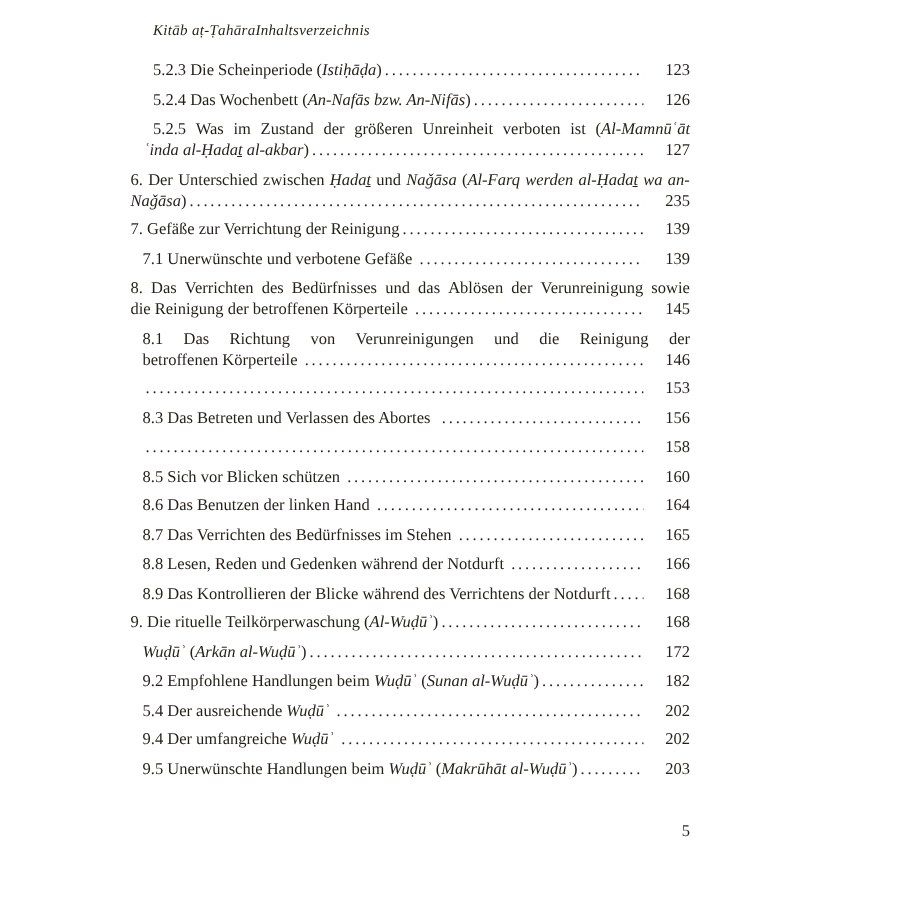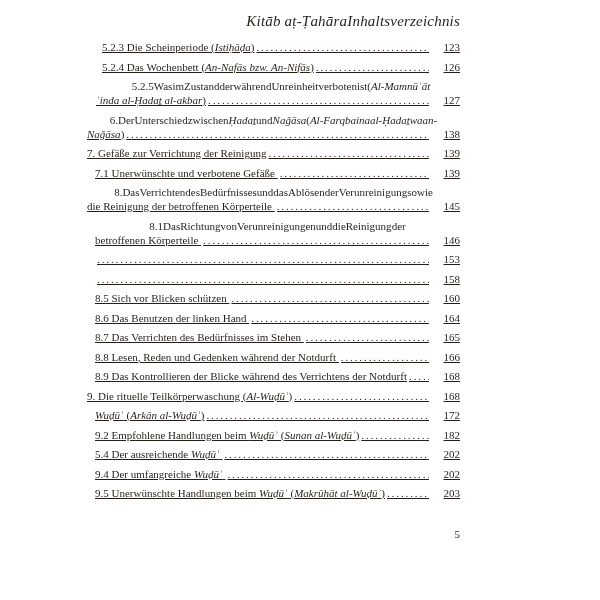--- a/index.html
+++ b/index.html
@@ -5,33 +5,33 @@
   html, body { margin: 0; padding: 0; background: #ffffff; }
   .page {
     width: 600px; height: 600px; box-sizing: border-box;
     padding: 14px 140px 0 86px;
     background: #ffffff; color: #241f19;
     font-family: "Liberation Serif", "DejaVu Serif", serif;
     font-size: 11px; line-height: 14px;
     overflow: hidden; position: relative;
   }
   .running-header {
-    display: flex; justify-content: flex-end; align-items: baseline;
-    font-style: italic; font-size: 15px; letter-spacing: 0.2px;
+    display: flex; justify-content: flex-start; align-items: baseline;
+    font-style: italic; font-size: 10px; letter-spacing: 0.2px;
     margin-bottom: 12px;
   }
   .hdr-left { padding-left: 16px; }
   .toc { }
   .entry { margin-bottom: 5.5px; }
   .lvl1 { padding-left: 1px; }
   .lvl2 { padding-left: 9px; }
   .lvl3 { padding-left: 16px; }
-  .line.justify { display: flex; justify-content: center; flex-wrap: nowrap; }
+  .line.justify { display: flex; justify-content: space-between; flex-wrap: nowrap; }
   .line.justify .word { white-space: pre; flex: 0 0 auto; }
-  .line.last { display: flex; align-items: flex-start; text-decoration: underline; }
+  .line.last { display: flex; align-items: flex-start; }
   .line.last > span { white-space: pre; }
   .it { font-style: italic; }
   .dots {
     flex: 1 1 0; min-width: 0; overflow: hidden; white-space: nowrap;
     margin: 0 3px 0 2px;
   }
   .dots::before {
     content: "...........................................................................................................................................................";
     letter-spacing: 1.9px;
   }
@@ -66,21 +66,21 @@
           <span class="pg">126</span>
         </div>
       </div>
       <div class="entry lvl3">
         <div class="line justify">
           <span class="word"><span>5.2.5</span></span>
           <span class="word"><span>Was</span></span>
           <span class="word"><span>im</span></span>
           <span class="word"><span>Zustand</span></span>
           <span class="word"><span>der</span></span>
-          <span class="word"><span>während</span></span>
+          <span class="word"><span>größeren</span></span>
           <span class="word"><span>Unreinheit</span></span>
           <span class="word"><span>verboten</span></span>
           <span class="word"><span>ist</span></span>
           <span class="word"><span>(</span><span class="it">Al-Mamnūʿāt</span></span>
         </div>
         <div class="line last" style="margin-left: -6px;">
           <span class="it">ʿinda al-Ḥadaṯ al-akbar</span>
           <span>)</span>
           <span class="dots"></span>
           <span class="pg">127</span>
@@ -89,30 +89,30 @@
       <div class="entry lvl1">
         <div class="line justify">
           <span class="word"><span>6.</span></span>
           <span class="word"><span>Der</span></span>
           <span class="word"><span>Unterschied</span></span>
           <span class="word"><span>zwischen</span></span>
           <span class="word"><span class="it">Ḥadaṯ</span></span>
           <span class="word"><span>und</span></span>
           <span class="word"><span class="it">Naǧāsa</span></span>
           <span class="word"><span>(</span><span class="it">Al-Farq</span></span>
-          <span class="word"><span class="it">baina</span></span>
+          <span class="word"><span class="it">werden</span></span>
           <span class="word"><span class="it">al-Ḥadaṯ</span></span>
           <span class="word"><span class="it">wa</span></span>
           <span class="word"><span class="it">an-</span></span>
         </div>
         <div class="line last">
           <span class="it">Naǧāsa</span>
           <span>)</span>
           <span class="dots"></span>
-          <span class="pg">138</span>
+          <span class="pg">235</span>
         </div>
       </div>
       <div class="entry lvl1">
         <div class="line last">
           <span>7. Gefäße zur Verrichtung der Reinigung</span>
           <span class="dots"></span>
           <span class="pg">139</span>
         </div>
       </div>
       <div class="entry lvl2">
@@ -161,20 +161,27 @@
         </div>
       </div>
       <div class="entry lvl2">
         <div class="line last">
           <span class="dots"></span>
           <span class="pg">153</span>
         </div>
       </div>
       <div class="entry lvl2">
         <div class="line last">
+          <span>8.3 Das Betreten und Verlassen des Abortes  </span>
+          <span class="dots"></span>
+          <span class="pg">156</span>
+        </div>
+      </div>
+      <div class="entry lvl2">
+        <div class="line last">
           <span class="dots"></span>
           <span class="pg">158</span>
         </div>
       </div>
       <div class="entry lvl2">
         <div class="line last">
           <span>8.5 Sich vor Blicken schützen </span>
           <span class="dots"></span>
           <span class="pg">160</span>
         </div>

